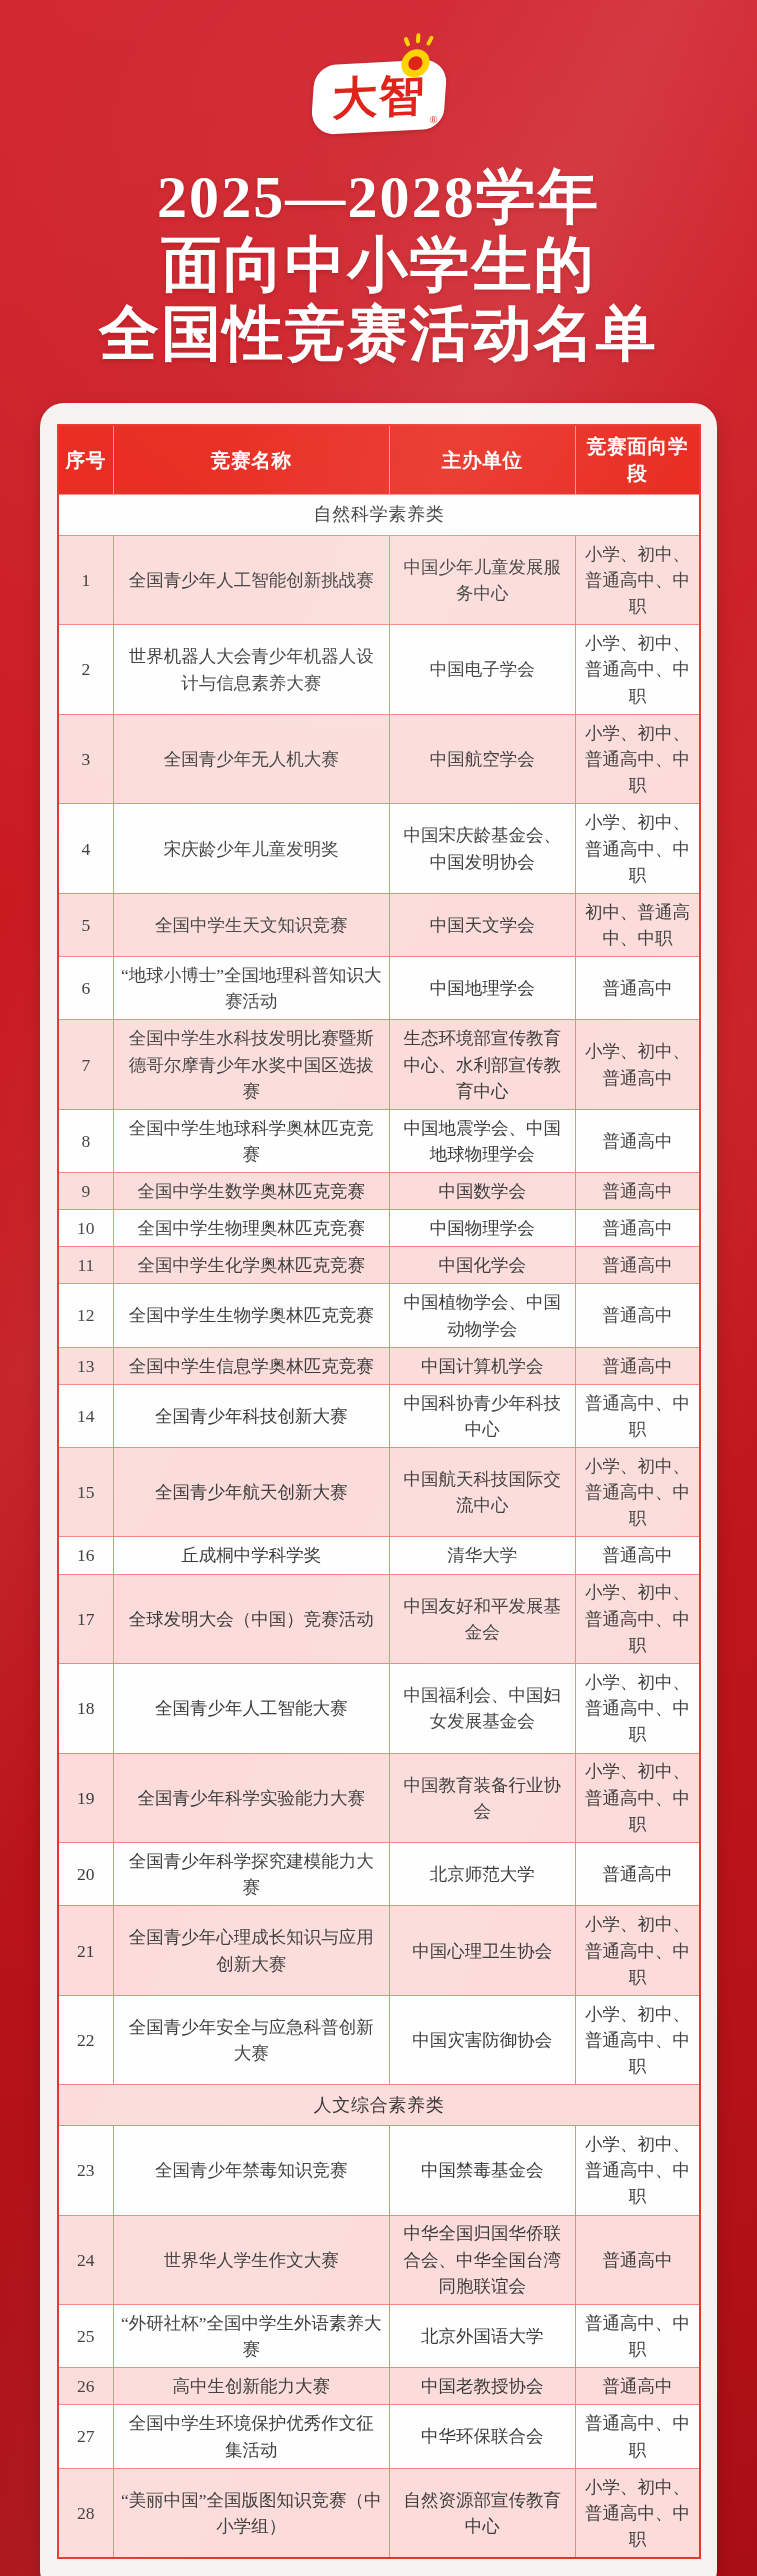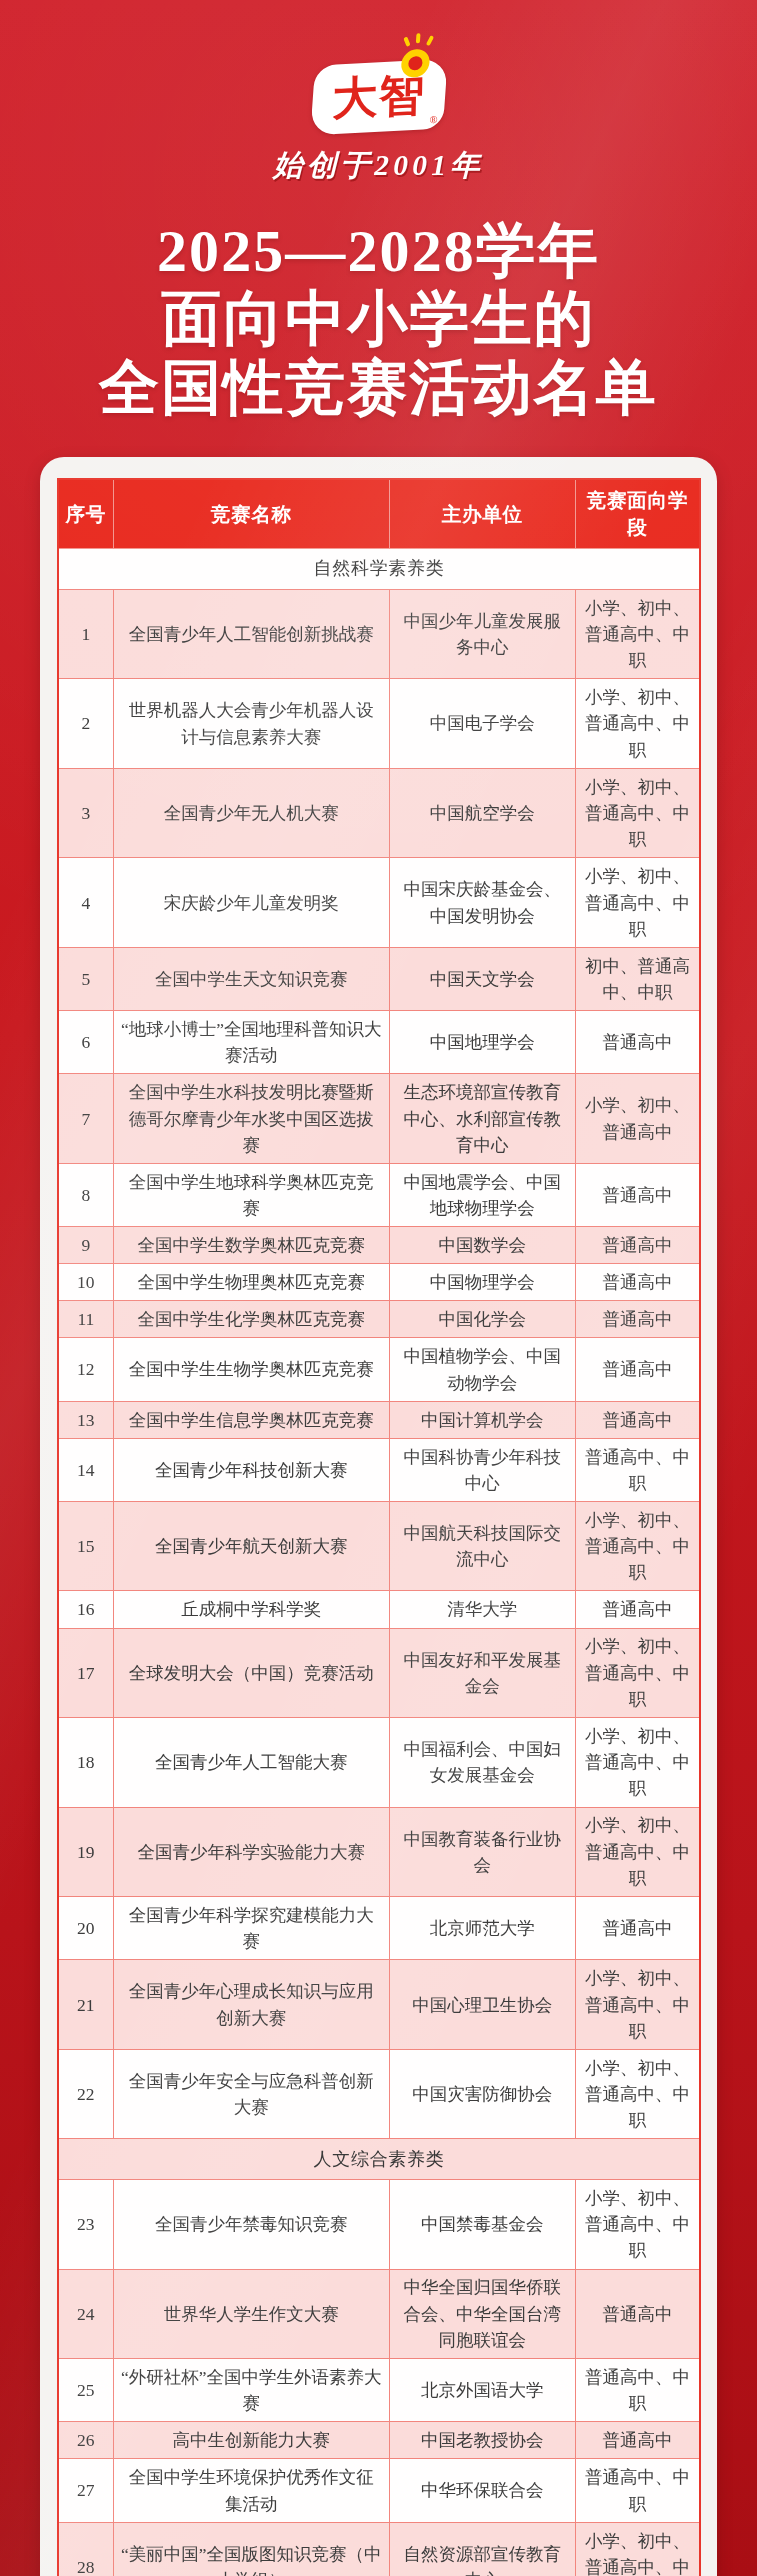--- a/index.html
+++ b/index.html
@@ -103,21 +103,20 @@
 
   <div class="logo-wrap">
     <span class="logo-badge">
       <span class="logo-chars">大智</span>
       <span class="logo-ring"></span>
       <span class="logo-ray ray-1"></span>
       <span class="logo-ray ray-2"></span>
       <span class="logo-ray ray-3"></span>
       <span class="logo-reg">®</span>
     </span>
-    <div class="tagline">始创于2001年</div>
   </div>
 
   <div class="title">
     <div>2025—2028学年</div>
     <div>面向中小学生的</div>
     <div>全国性竞赛活动名单</div>
   </div>
 
   <div class="card">
     <table>

